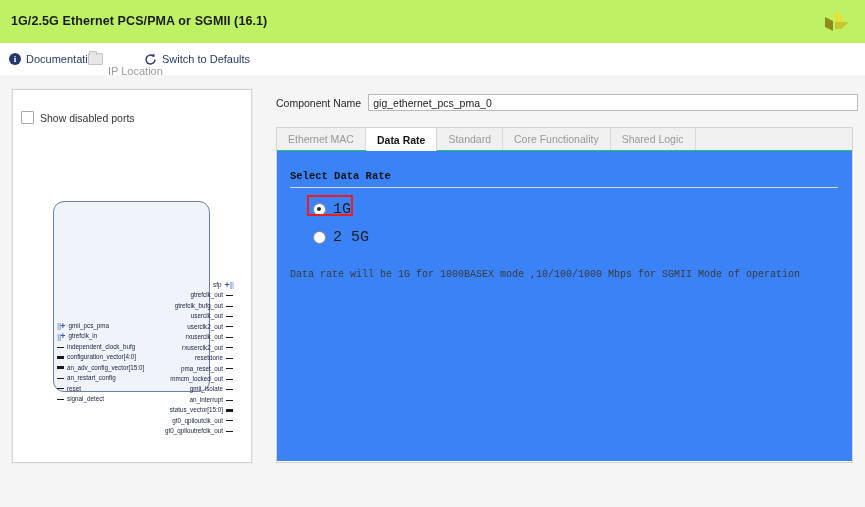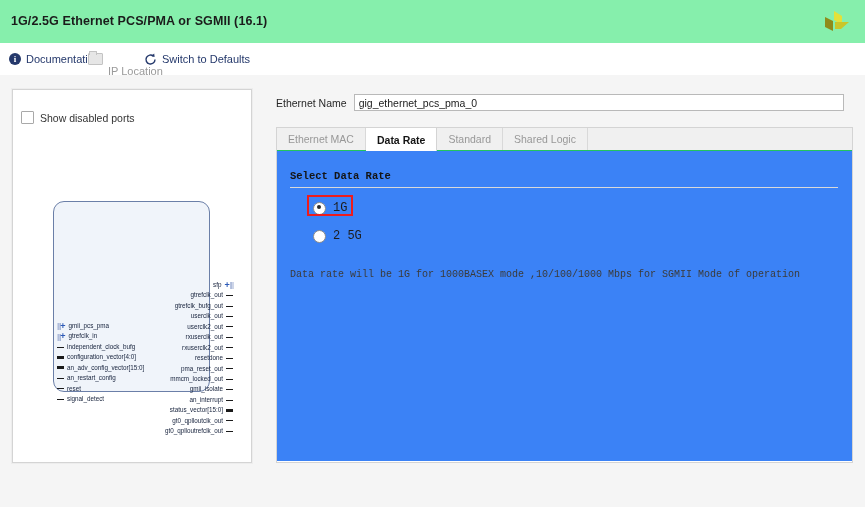--- a/index.html
+++ b/index.html
@@ -15,21 +15,21 @@
     color: #222222;
     position: relative;
     overflow: hidden;
   }
 
   
   #header {
     position: absolute;
     left: 0; top: 0;
     width: 865px; height: 43px;
-    background: #86efac;
+    background: #bef264;
     border-bottom: 1px solid #e3e3e3;
   }
   #dialog-title {
     position: absolute;
     left: 11px; top: 14px;
     font-size: 12.5px;
     font-weight: bold;
     color: #1b1b1b;
     letter-spacing: 0.1px;
   }
@@ -297,21 +297,21 @@
     flex: 0 0 auto;
   }
   .radio-circle.checked::after {
     content: "";
     position: absolute;
     left: 2.5px; top: 2.5px;
     width: 4px; height: 4px;
     border-radius: 50%;
     background: #2a2a2a;
   }
-  .radio-label { font-size: 12px; color: #1c1c1c; }
+  .radio-label { font-size: 15px; color: #1c1c1c; }
 
   #data-rate-note {
     position: absolute;
     left: 13px; top: 118px;
     font-size: 10px;
     color: #3b3b3b;
     white-space: nowrap;
   }
 
   
@@ -456,34 +456,37 @@
           <span class="pin-stub"></span>
         </div>
         <div class="port-row">
           <span class="port-name">gt0_qplloutrefclk_out</span>
           <span class="pin-stub"></span>
         </div>
       </div>
   </div>
 
   <div id="component-name-row">
-    <span id="component-name-label">Ethernet Name</span>
+    <span id="component-name-label">Component Name</span>
     <input id="component-name-input" type="text" value="gig_ethernet_pcs_pma_0" style="">
   </div>
 
   <div id="right-panel">
     <div id="tab-strip">
       <div class="tab">
           <span>Ethernet MAC</span>
         </div>
         <div class="tab active">
           <span>Data Rate</span>
         </div>
         <div class="tab">
           <span>Standard</span>
+        </div>
+        <div class="tab">
+          <span>Core Functionality</span>
         </div>
         <div class="tab">
           <span>Shared Logic</span>
         </div>
         <div id="tab-filler"></div>
     </div>
 
     <div id="panel-content">
       <div id="section-title">Select Data Rate</div>
       <div id="section-divider"></div>

